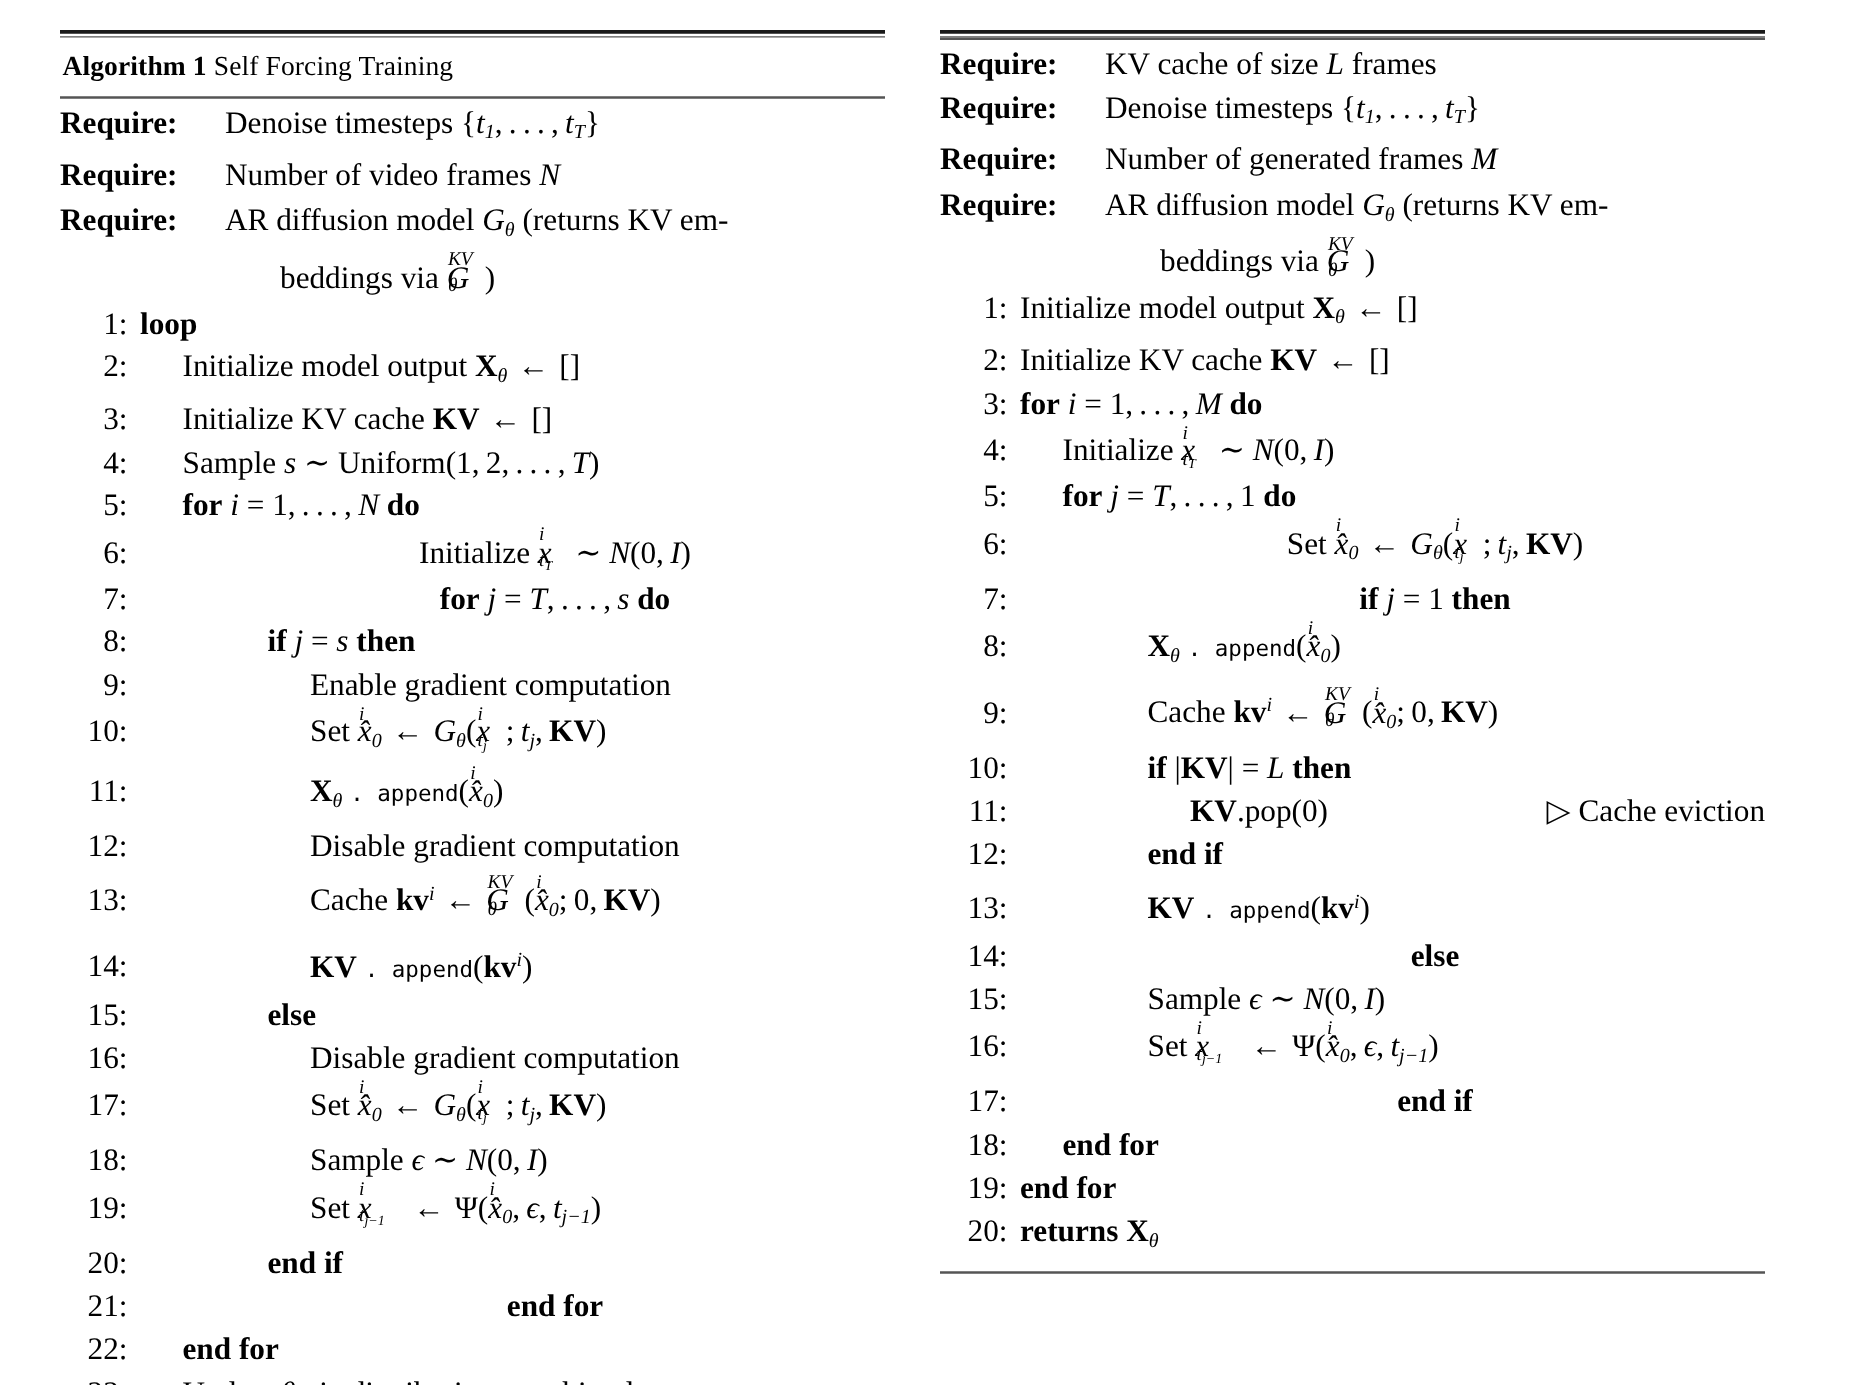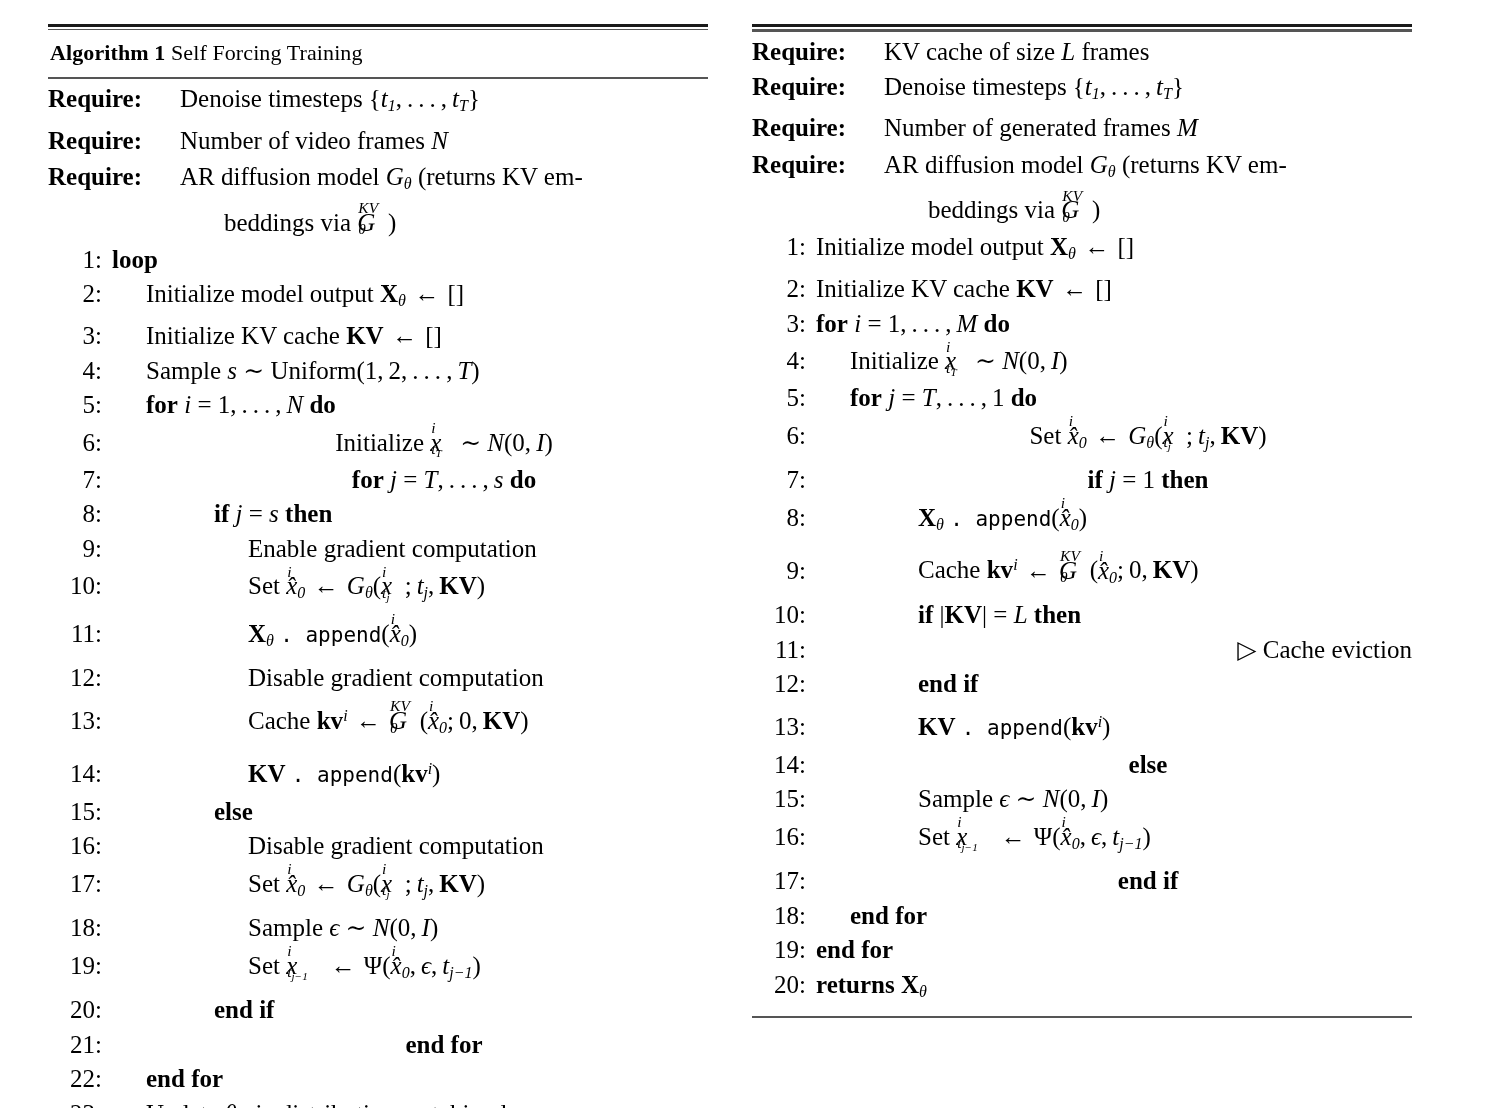--- a/index.html
+++ b/index.html
@@ -90,21 +90,21 @@
   .i2 { padding-left: 68px; text-align: center; }
   .i3 { padding-left: 102px; }
   .i4 { padding-left: 136px; }
 
   b, .b { font-weight: bold; }
 
   .mi { font-style: italic; font-family: "Liberation Serif", serif; }
   .mr { font-style: normal; }
   .mb { font-weight: bold; font-style: normal; }
   .cal { font-style: italic; font-family: "Liberation Serif", serif; }
-  .tt { font-family: "DejaVu Sans Mono", monospace; font-size: 21px; }
+  .tt { font-family: "DejaVu Sans Mono", monospace; font-size: 18px; }
 
   sub {
     font-size: 0.64em;
     vertical-align: -0.28em;
     font-style: italic;
   }
   sup {
     font-size: 0.64em;
     vertical-align: 0.52em;
     font-style: italic;
@@ -366,20 +366,21 @@
         <span class="txt i3">Cache <span class="mb">kv</span><sup>i</sup> <span class="arrow">←</span> <span class="ss-wrap"><span class="mi">G</span><span class="ss-sup mr">KV</span><span class="ss-sub">θ</span></span>&nbsp;&nbsp;(<span class="ss-wrap"><span class="mi">x̂</span><sub>0</sub><span class="ss-sup">i</span></span>; 0, <span class="mb">KV</span>)</span>
       </div>
 
       <div class="ln">
         <span class="num">10:</span>
         <span class="txt i3"><b>if</b> |<span class="mb">KV</span>| = <span class="mi">L</span> <b>then</b></span>
       </div>
 
       <div class="ln">
         <span class="num">11:</span>
+        <span class="txt i4"><span class="mb">KV</span>.pop(0)</span>
         <span class="spacer"></span>
         <span>▷ Cache eviction</span>
       </div>
 
       <div class="ln">
         <span class="num">12:</span>
         <span class="txt i3"><b>end if</b></span>
       </div>
 
       <div class="ln tall">

